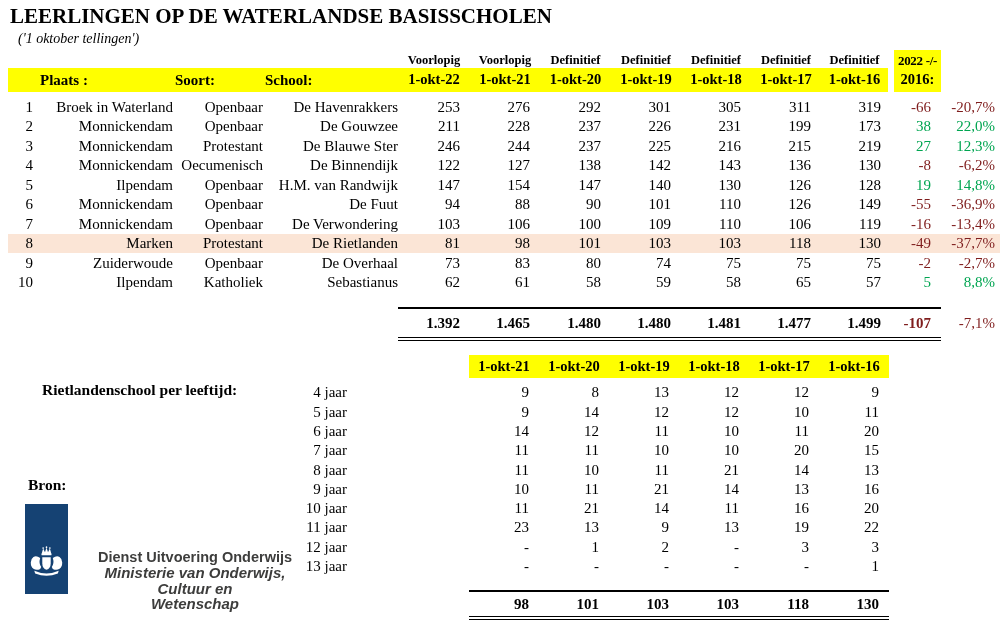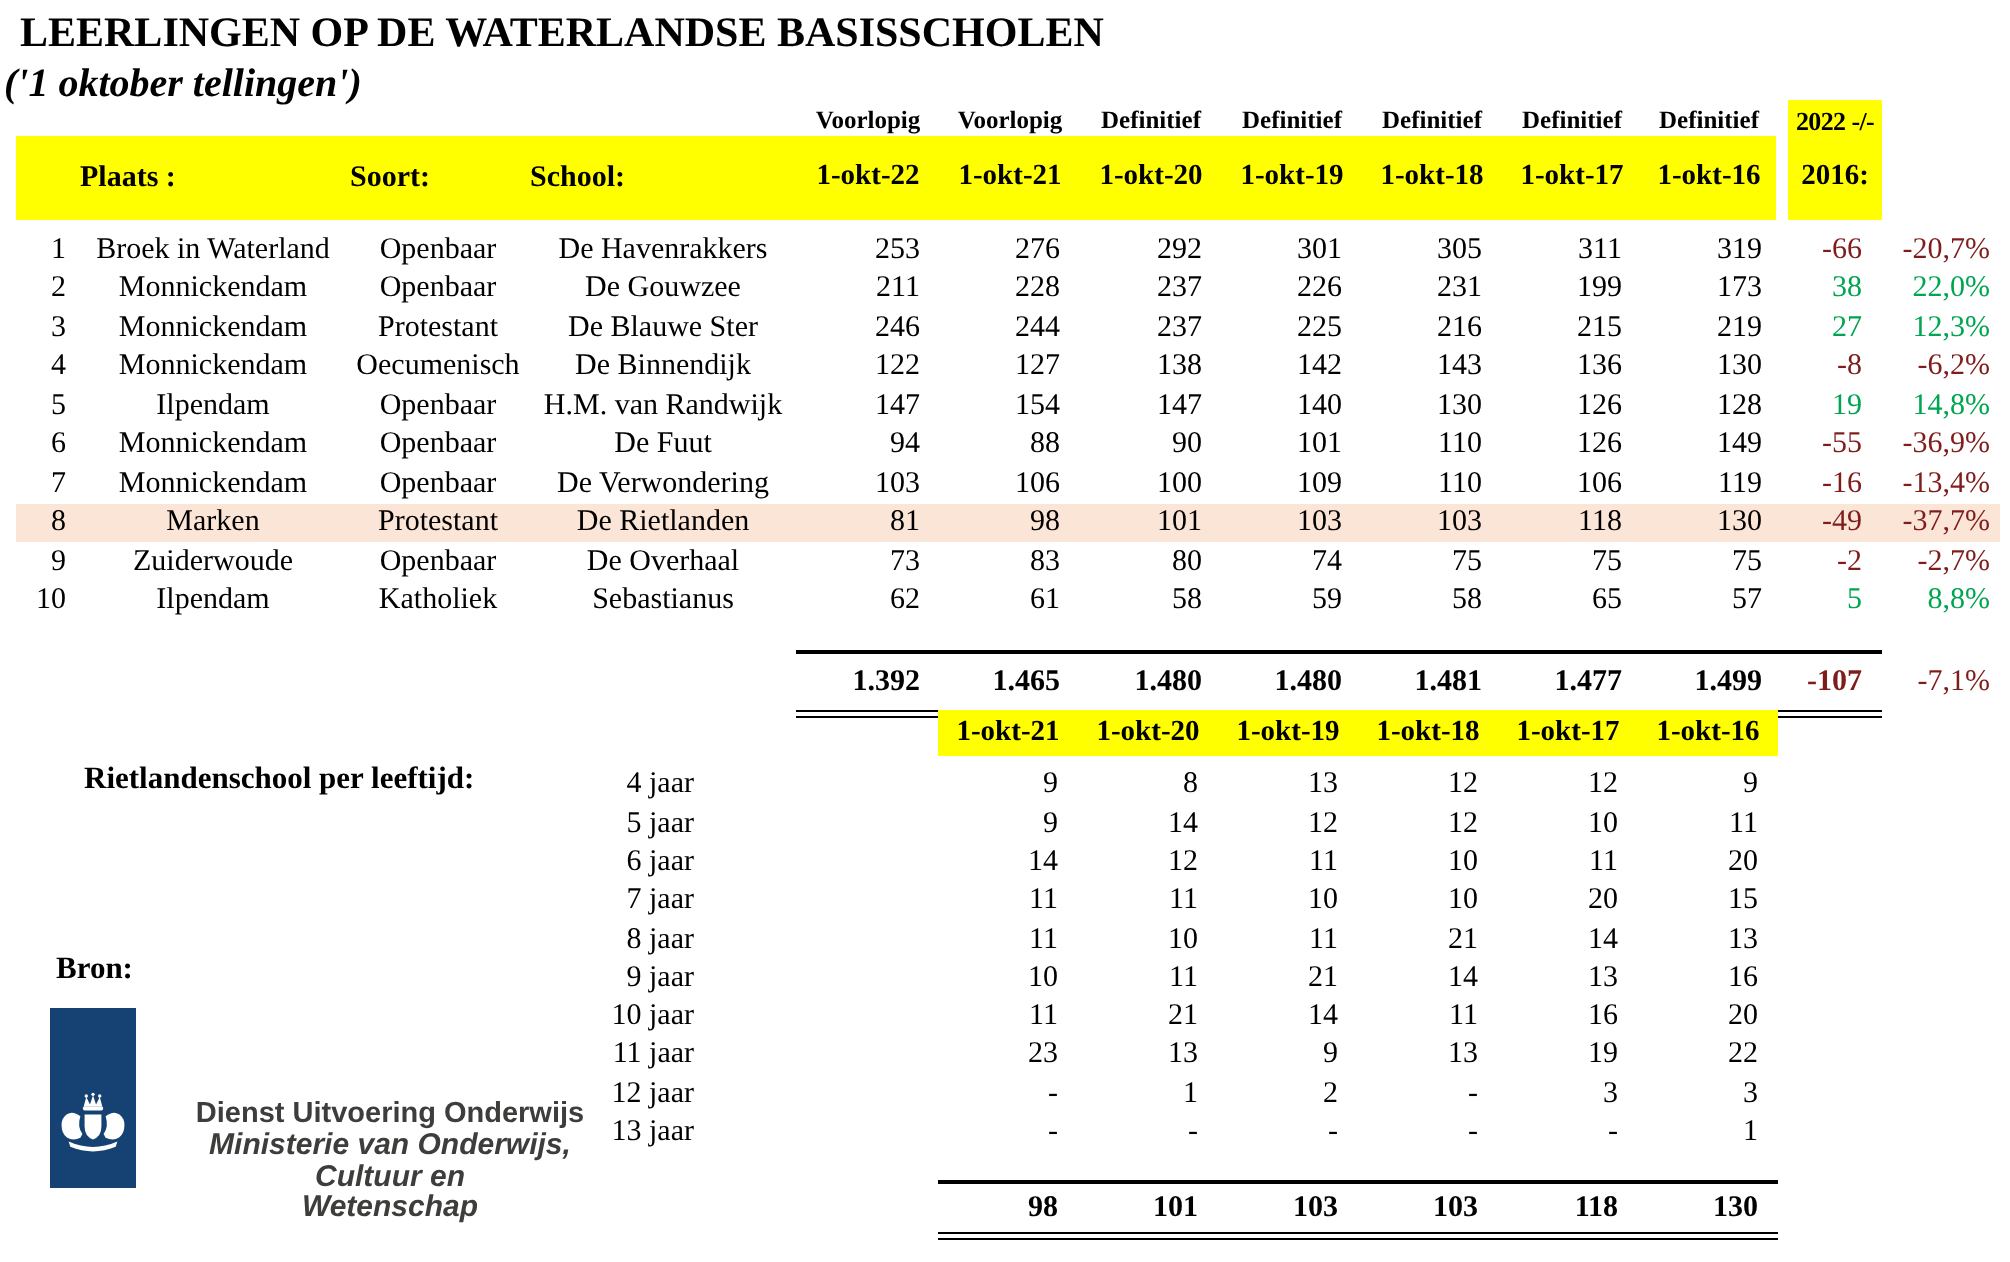--- a/index.html
+++ b/index.html
@@ -1,45 +1,45 @@
 <!DOCTYPE html>
 <html><head>
 <meta charset="utf-8">
 <style>
   html,body { margin:0; padding:0; background:#fff; }
   .page {
     position:relative; width:1005px; height:631px; background:#fff;
     font-family:"Liberation Serif","DejaVu Serif",serif; color:#000; overflow:hidden;
   }
   .title { position:absolute; left:10px; top:4px; font-size:21px; font-weight:bold; white-space:nowrap; }
-  .subtitle { position:absolute; left:2px; top:31px; font-size:20px; font-weight:bold; font-style:italic; white-space:nowrap; }
+  .subtitle { position:absolute; left:18px; top:31px; font-size:14px; font-weight:normal; font-style:italic; white-space:nowrap; }
 
   table { border-collapse:collapse; table-layout:fixed; }
   td { padding:0; margin:0; white-space:nowrap; overflow:visible; vertical-align:middle; font-size:15px; line-height:1.1; }
 
   table.main { position:absolute; left:8px; top:50px; width:992px; }
   table.age  { position:absolute; left:263px; top:355px; width:626px; }
 
   tr.statusrow td { height:18px; vertical-align:bottom; }
   .st { font-size:12.5px; font-weight:bold; text-align:center; }
-  tr.dhead td, tr.dhead2 td { height:42px; }
+  tr.dhead td, tr.dhead2 td { height:24px; }
   tr.dhead2 td { height:23px; }
   .y { background:#ffff00; }
   .ygap { background:#ffff00; border-left:6px solid #fff; }
   .lab { font-weight:bold; padding-left:2px; font-size:15px; }
   .dc { font-weight:bold; font-size:14.5px; text-align:center; }
   .dh1 { font-size:13px; font-weight:bold; text-align:center; letter-spacing:-0.3px; }
 
   tr.gapA td { height:5px; } tr.gapB td { height:15px; }
   tr.gapC td { height:5px; } tr.gapD td { height:14px; }
 
   tr.data td { height:19.5px; }
   tr.adata td { height:19.3px; }
   .nr { text-align:right; padding-right:5px; }
-  .txt { text-align:center; padding-left:2px; }
+  .txt { text-align:right; padding-left:2px; }
   .num { text-align:right; padding-right:10px; }
   .dif { padding-right:10px; }
   .pct { padding-right:5px; }
   .up   { color:#00a551; }
   .down { color:#7f1d1d; }
   tr.hl td { background:#fbe5d6; }
 
   tr.totalsrow td { height:28px; }
   tr.totalsrow2 td { height:24px; }
   .tot { font-weight:bold; }

